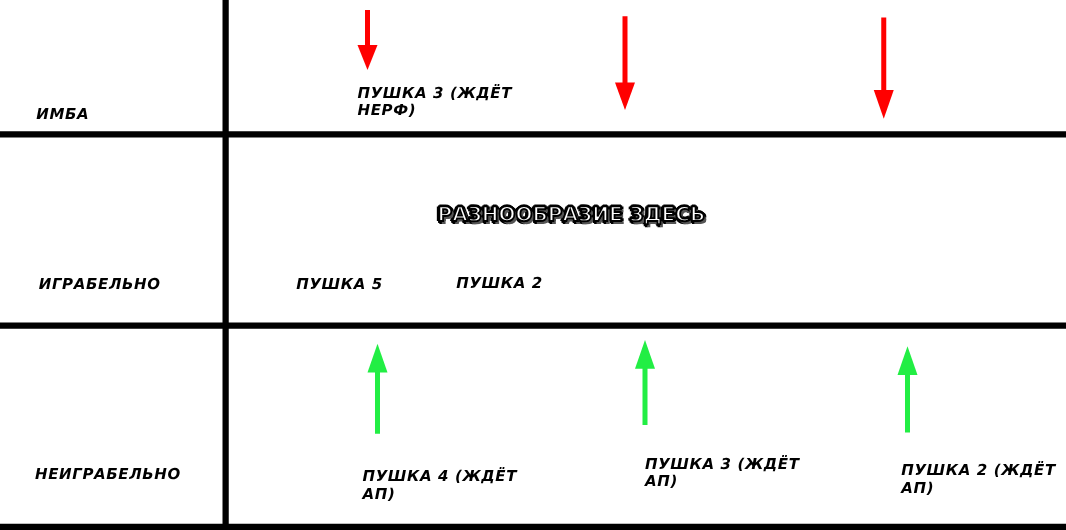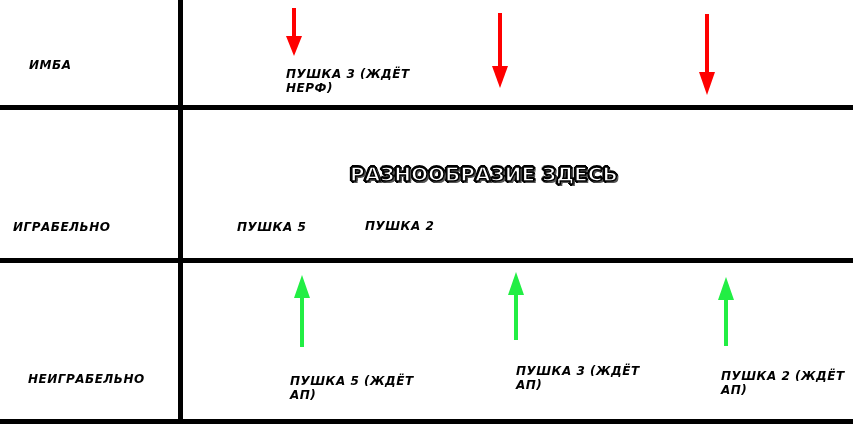--- a/index.html
+++ b/index.html
@@ -1,43 +1,43 @@
 <!DOCTYPE html>
 <html><head>
   <meta charset="utf-8">
   <style>
     html, body { margin: 0; padding: 0; background: #ffffff; }
     body { width: 853px; height: 424px; position: relative; overflow: hidden; font-family: "DejaVu Sans", sans-serif; }
     .line { position: absolute; background: #000; }
     .label { position: absolute; font-size: 12px; color: #000; letter-spacing: 0.5px; line-height: 14px; font-style: italic; font-weight: bold; white-space: nowrap; }
     .wrap { white-space: normal; width: 140px; margin-left: 41px; }
-    .title { position: absolute; left: 350px; top: 162px; font-size: 20px; font-weight: bold; color: #fff; font-family: "DejaVu Sans", sans-serif;
+    .title { position: absolute; left: 350px; top: 162px; font-size: 16px; font-weight: bold; color: #fff; font-family: "DejaVu Sans", sans-serif;
       -webkit-text-stroke: 1.5px #000;
       text-shadow: 2px 2px 0 #555, -1px -1px 0 #000, 1px -1px 0 #000, -1px 1px 0 #000, 1px 1px 0 #000, 2px 0 0 #000, 0 2px 0 #000, -2px 0 0 #000, 0 -2px 0 #000;
       letter-spacing: 0px; white-space: nowrap; }
     svg.arrow { position: absolute; overflow: visible; }
   </style>
 </head>
 <body>
 
 <div class="line" style="left:178px; top:0; width:5px; height:424px;"></div>
 <div class="line" style="left:0; top:105px; width:853px; height:5px;"></div>
 <div class="line" style="left:0; top:258px; width:853px; height:5px;"></div>
 <div class="line" style="left:0; top:419px; width:853px; height:5px;"></div>
 
-<div class="label" style="left:29px; top:58px;text-align:center;">ИМБА</div>
-<div class="label" style="left:13px; top:220px;">ИГРАБЕЛЬНО</div>
+<div class="label" style="left:29px; top:84px;text-align:center;">ИМБА</div>
+<div class="label" style="left:31px; top:220px;">ИГРАБЕЛЬНО</div>
 <div class="label" style="left:28px; top:372px;text-align:right;">НЕИГРАБЕЛЬНО</div>
 
 <div class="title">РАЗНООБРАЗИЕ ЗДЕСЬ</div>
 
 <div class="label wrap" style="left:245px; top:67px;">ПУШКА 3 (ЖДЁТ НЕРФ)</div>
 <div class="label" style="left:237px; top:220px;">ПУШКА 5</div>
 <div class="label" style="left:365px; top:219px;font-style:italic;">ПУШКА 2</div>
-<div class="label wrap" style="left:249px; top:374px;">ПУШКА 5 (ЖДЁТ АП)</div>
+<div class="label wrap" style="left:249px; top:374px;">ПУШКА 4 (ЖДЁТ АП)</div>
 <div class="label wrap" style="left:475px; top:364px;">ПУШКА 3 (ЖДЁТ АП)</div>
 <div class="label wrap" style="left:680px; top:369px;">ПУШКА 2 (ЖДЁТ АП)</div>
 
 <svg class="arrow" style="left:286px; top:8px;" width="16" height="48">
   <rect x="6" y="0" width="4" height="30" fill="#ff0000"></rect>
   <polygon points="0,28 16,28 8,48" fill="#ff0000"></polygon>
 </svg>
 <svg class="arrow" style="left:492px; top:13px;" width="16" height="75">
   <rect x="6" y="0" width="4" height="55" fill="#ff0000"></rect>
   <polygon points="0,53 16,53 8,75" fill="#ff0000"></polygon>

